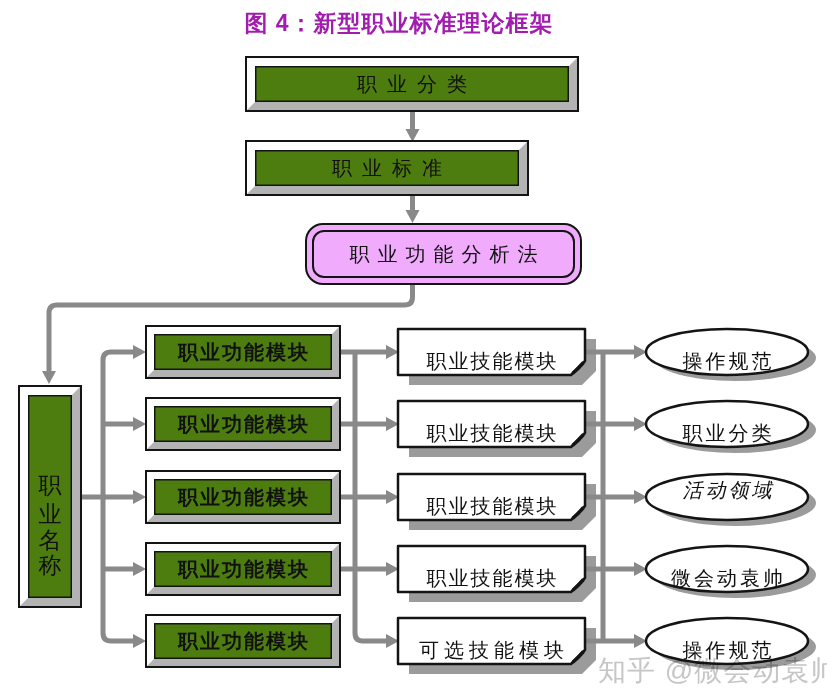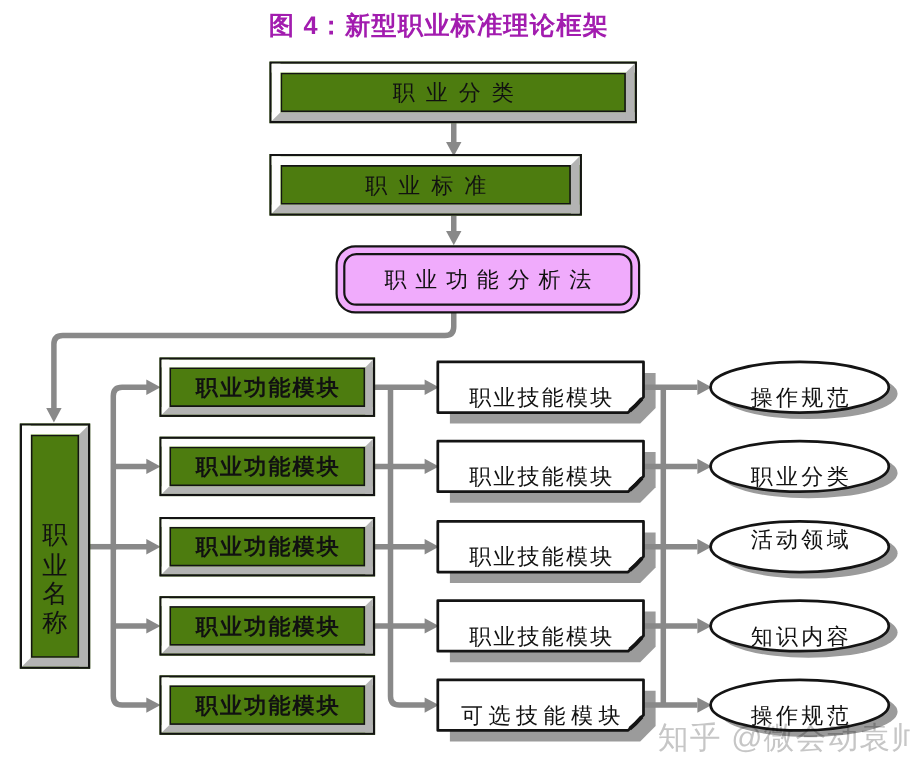--- a/index.html
+++ b/index.html
@@ -216,23 +216,23 @@
 <div class="abs overlay" style="left:398px;top:618px;width:187px;height:46px;">
   <span class="lbl ls5">可选技能模块</span>
 </div>
 
 <div class="abs overlay" style="left:646px;top:329px;width:162px;height:46px;">
   <span class="lbl ls3">操作规范</span>
 </div>
 <div class="abs overlay" style="left:646px;top:401px;width:162px;height:46px;">
   <span class="lbl ls3">职业分类</span>
 </div>
-<div class="abs overlay" style="left:646px;top:474px;width:162px;height:30px;">
+<div class="abs overlay" style="left:646px;top:474px;width:162px;height:30px;font-style:italic;">
   <span class="lbl ls3">活动领域</span>
 </div>
 <div class="abs overlay" style="left:646px;top:546px;width:162px;height:46px;">
-  <span class="lbl ls3">知识内容</span>
+  <span class="lbl ls3">微会动袁帅</span>
 </div>
 <div class="abs overlay" style="left:646px;top:618px;width:162px;height:46px;">
   <span class="lbl ls3">操作规范</span>
 </div>
 
 <div class="abs watermark">知乎 @微会动袁帅</div>
 
 </body></html>

